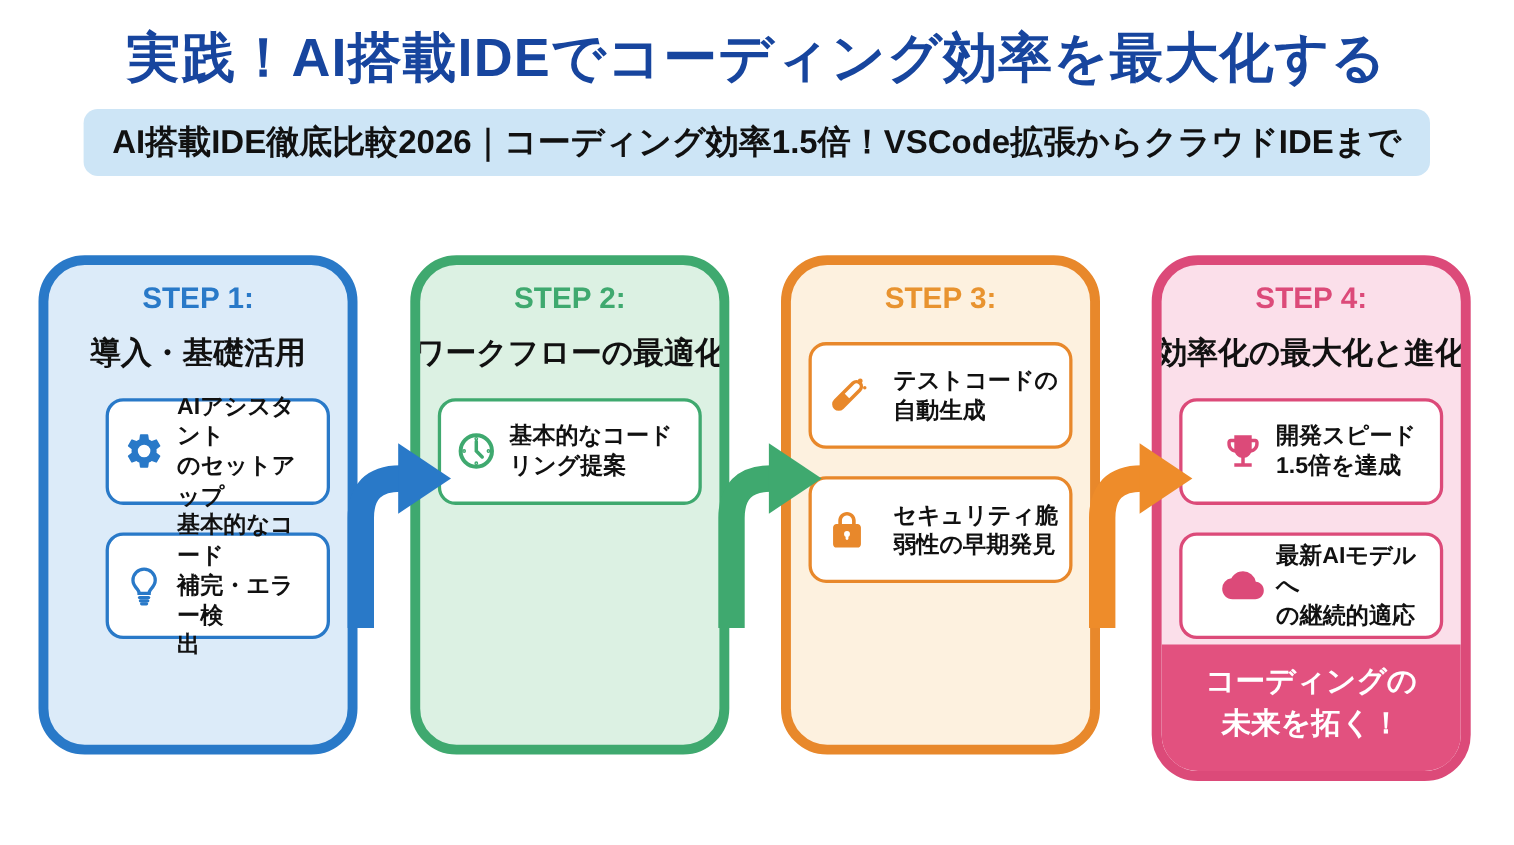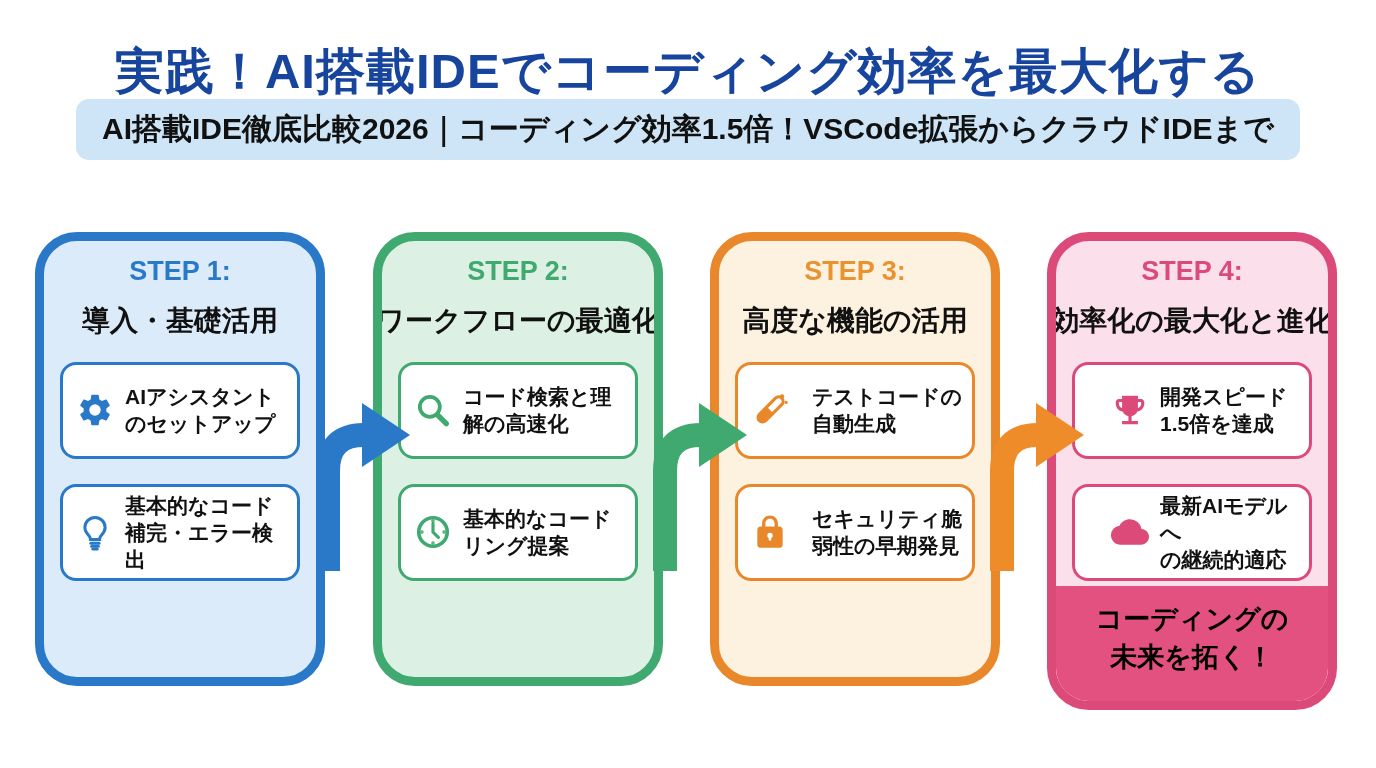--- a/index.html
+++ b/index.html
@@ -2,21 +2,21 @@
 <html><head>
 <meta charset="utf-8">
 <style>
   html,body{margin:0;padding:0;background:#fff;}
   .stage{
     position:relative;width:1376px;height:768px;background:#ffffff;overflow:hidden;
     font-family:"Liberation Sans","DejaVu Sans",sans-serif;
   }
   .main-title{
     position:absolute;top:20px;left:0;right:0;text-align:center;
-    font-size:49px;font-weight:bold;color:#17459e;letter-spacing:1px;white-space:nowrap;margin-top:19px;
+    font-size:49px;font-weight:bold;color:#17459e;letter-spacing:1px;white-space:nowrap;
   }
   .subtitle-wrap{position:absolute;top:99px;left:0;right:0;text-align:center;}
   .subtitle-pill{
     display:inline-block;background:#cde5f6;color:#111;border-radius:13px;
     padding:10px 26px;font-size:30px;font-weight:bold;white-space:nowrap;
   }
   .card{
     position:absolute;top:232px;width:290px;height:454px;box-sizing:border-box;
     border-radius:42px;border:9px solid;display:flex;flex-direction:column;
     overflow:hidden;
@@ -26,25 +26,25 @@
   .step-title{font-size:28px;font-weight:bold;color:#111;line-height:1.2;text-align:center;white-space:nowrap;margin-top:17px;}
   .items{margin-top:24px;width:100%;display:flex;flex-direction:column;gap:25px;}
   .item{
     background:#fff;border:3px solid;border-radius:16px;height:97px;box-sizing:border-box;
     display:flex;align-items:center;gap:11px;padding:4px 10px 4px 13px;
   }
   .item-icon{flex:0 0 38px;width:38px;height:38px;}
   .item-text{font-size:21px;font-weight:bold;color:#111;line-height:1.3;white-space:pre-line;}
   .card-footer{
     margin-top:auto;padding:15px 8px 24px 8px;border-radius:0 0 32px 32px;
-    text-align:center;color:#000000;font-size:27px;font-weight:bold;line-height:1.4;white-space:pre-line;
+    text-align:center;color:#ffffff;font-size:27px;font-weight:bold;line-height:1.4;white-space:pre-line;
   }
   
   .card.s1{border-color:#2979c8;background:#dcebf9;}
-  .s1 .step-label{color:#2979c8;} .s1 .item{border-color:#2979c8;}
+  .s1 .step-label{color:#2979c8;} .s1 .item{border-color:#2979c8;margin-left:36px;}
   .card.s2{border-color:#3fa96f;background:#dcf1e3;}
   .s2 .step-label{color:#3fa96f;} .s2 .item{border-color:#3fa96f;}
   .card.s3{border-color:#e8882b;background:#fdf1df;}
   .s3 .step-label{color:#e8932f;} .s3 .item{border-color:#e8882b;justify-content:space-between;}
   .card.s4{border-color:#dc4a79;background:#fbdfea;}
   .s4 .step-label{color:#dc4a79;} .s4 .item{border-color:#dc4a79;padding-left:36px;}
   .s4 .card-footer{background:#e2517f;}
   .card.p1{left:35px;} .card.p2{left:373px;} .card.p3{left:710px;}
   .card.p4{left:1047px;height:478px;}
   .arrow{position:absolute;top:358px;width:122px;height:215px;z-index:5;}
@@ -92,49 +92,38 @@
   </div>
 
   <div class="card s2 p2">
     <div class="card-body">
       <div class="step-label">STEP 2:</div>
       <div class="step-title">ワークフローの最適化</div>
       <div class="items">
         <div class="item">
           <span class="item-icon">
             <svg viewBox="0 0 24 24" width="38" height="38" fill="none" stroke="#3fa96f" stroke-linecap="round">
-              <circle cx="10" cy="10" r="6.3" stroke-width="2.4"></circle>
-              <path d="M15 15.2 20.4 20.6" stroke-width="3.4"></path>
-            </svg>
-          </span>
-          <span class="item-text">コード検索と理
-解の高速化</span>
-        </div>
-        <div class="item">
-          <span class="item-icon">
-            <svg viewBox="0 0 24 24" width="38" height="38" fill="none" stroke="#3fa96f" stroke-linecap="round">
               <circle cx="12" cy="12" r="9" stroke-width="2.3"></circle>
               <path d="M12 6.6v5.4l3.4 3.4" stroke-width="2"></path>
               <circle cx="12" cy="5" r="0.4" stroke-width="1.4"></circle>
                 <circle cx="19" cy="12" r="0.4" stroke-width="1.4"></circle>
               <circle cx="12" cy="19" r="0.4" stroke-width="1.4"></circle>
                 <circle cx="5" cy="12" r="0.4" stroke-width="1.4"></circle>
             </svg>
           </span>
           <span class="item-text">基本的なコード
 リング提案</span>
         </div>
       </div>
     </div>
   </div>
 
   <div class="card s3 p3">
     <div class="card-body">
       <div class="step-label">STEP 3:</div>
-      <div class="step-title">高度な機能の活用</div>
       <div class="items">
         <div class="item">
           <span class="item-icon">
             <svg viewBox="0 0 24 24" width="38" height="38">
               <g transform="rotate(45 12 12)">
                 <rect x="9.2" y="1.5" width="5.6" height="20" rx="2.8" fill="none" stroke="#e8882b" stroke-width="2"></rect>
                 <path d="M9.2 12h5.6v6.7a2.8 2.8 0 0 1-5.6 0z" fill="#e8882b"></path>
               </g>
               <circle cx="19.6" cy="3.4" r="1.4" fill="#e8882b"></circle>
               <circle cx="22.2" cy="7.2" r="1" fill="#e8882b"></circle>

